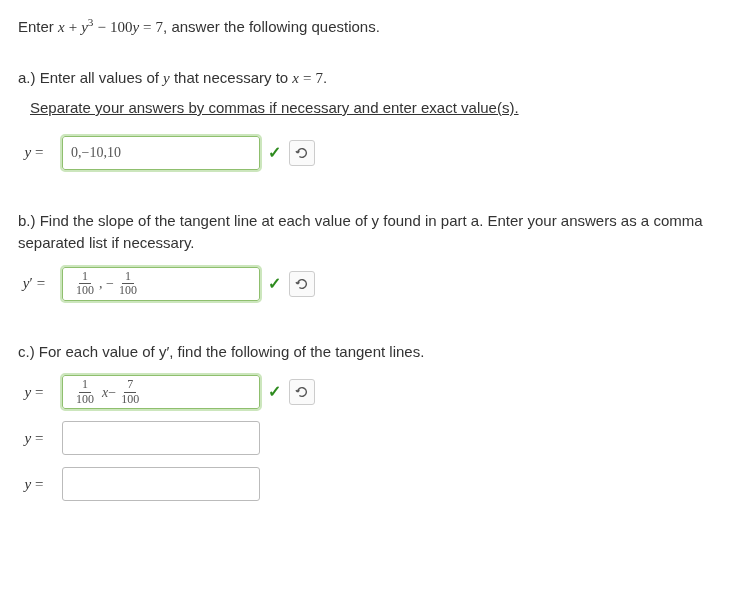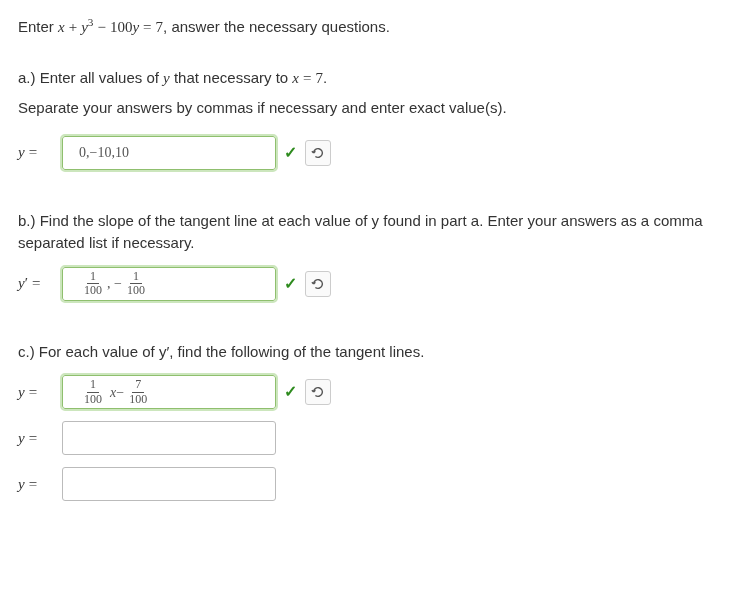--- a/index.html
+++ b/index.html
@@ -5,33 +5,33 @@
   body {
     font-family: -apple-system, "Segoe UI", "Helvetica Neue", Arial, sans-serif;
     font-size: 15px;
     color: #333;
     margin: 0;
     padding: 14px 18px;
     width: 737px;
     box-sizing: border-box;
     line-height: 1.5;
   }
-  .math { font-family: "Cambria Math", "STIX", "Times New Roman", serif; font-style: italic; }
+  .math { font-family: "Cambria Math", "STIX", "Times New Roman", serif; font-style: italic; text-align: center; }
   .math .op { font-style: normal; margin: 0 4px; }
   .math .num { font-style: normal; }
   .math .prime { font-style: normal; }
   sup { font-size: 0.75em; font-style: normal; }
 
   .row { display: flex; align-items: center; gap: 8px; margin: 12px 0; }
   .lbl { min-width: 36px; white-space: nowrap; }
 
   .answer-box {
     border: 1px solid #8fbf6e;
     border-radius: 3px;
-    padding: 3px 16px;
+    padding: 3px 8px;
     min-width: 180px;
     height: 26px;
     display: flex;
     align-items: center;
     font-family: "Cambria Math","Times New Roman",serif;
     font-size: 14px;
     color: #555;
     outline: 2px solid #cce6bd;
     outline-offset: 0;
   }
@@ -47,29 +47,29 @@
 
   .check { color:#2e8b1e; font-size:16px; font-weight:bold; }
   .retry {
     border:1px solid #ccc; border-radius:3px; width:24px; height:24px;
     display:flex; align-items:center; justify-content:center; font-size:13px;
     color:#555; background:#fafafa;
   }
   .retry svg { width:14px; height:14px; stroke:#555; fill:none; stroke-width:1.6; }
 
   .section-gap { height: 28px; }
-  .note { margin: 8px 0 16px 0; }
+  .note { margin: 8px 0 16px 12px; text-decoration: underline; }
   .q { margin-bottom: 8px; }
 </style>
 </head>
 <body>
 
 <div>
   <span>Enter </span>
-  <span class="math">x<span class="op">+</span>y<sup>3</sup><span class="op">−</span><span class="num">100</span>y<span class="op">=</span><span class="num">7</span></span><span>, answer the necessary questions.</span>
+  <span class="math">x<span class="op">+</span>y<sup>3</sup><span class="op">−</span><span class="num">100</span>y<span class="op">=</span><span class="num">7</span></span><span>, answer the following questions.</span>
 </div>
 
 <div class="section-gap"></div>
 
 <div class="q">
   <span>a.) Enter all values of </span><span class="math">y</span><span> that necessary to </span><span class="math">x<span class="op">=</span><span class="num">7</span></span><span>.</span>
 </div>
 <div class="note">Separate your answers by commas if necessary and enter exact value(s).</div>
 <div class="row">
   <span class="math lbl">y<span class="op">=</span></span>

